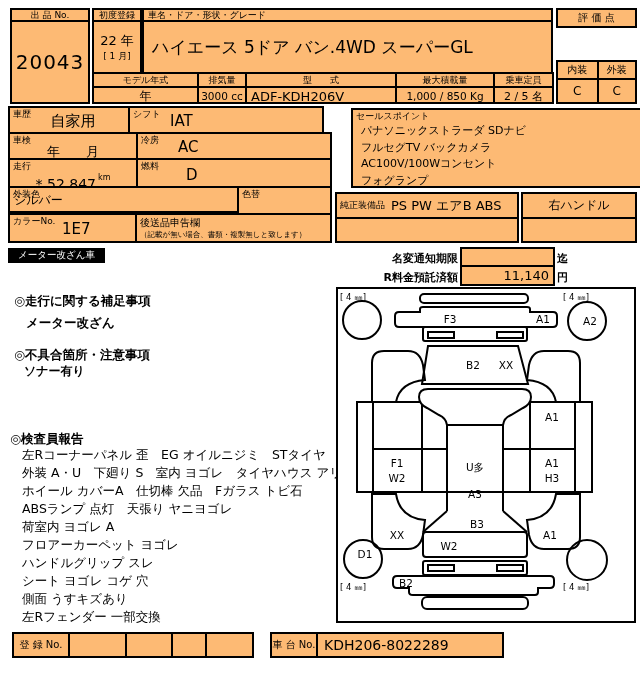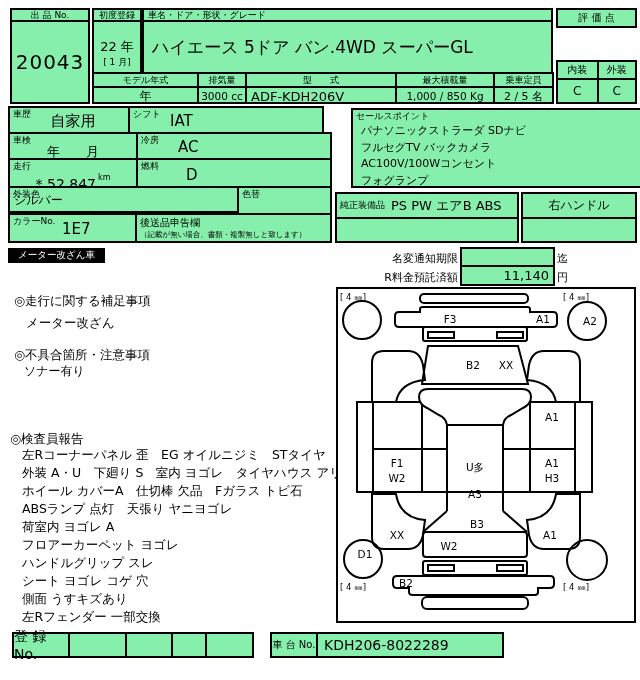--- a/index.html
+++ b/index.html
@@ -1,36 +1,36 @@
 <!DOCTYPE html>
 <html><head>
 <meta charset="utf-8">
 <style>
   * { margin:0; padding:0; box-sizing:border-box; }
   html,body { background:#fff; }
   body { font-family:"DejaVu Sans","Liberation Sans",sans-serif; color:#000; }
   .sheet { position:relative; width:640px; height:680px; background:#fff; overflow:hidden; }
-  .bx { position:absolute; border:2px solid #000; background:#86efac; }
+  .bx { position:absolute; border:2px solid #000; background:#fdba74; }
   .tag { position:absolute; top:1px; left:3px; font-size:9px; line-height:10px; white-space:nowrap; }
   .cc { display:flex; align-items:center; justify-content:center; width:100%; height:100%; white-space:nowrap; overflow:hidden; }
   .cl { display:flex; align-items:center; justify-content:flex-start; width:100%; height:100%; white-space:nowrap; overflow:hidden; }
-  .txt { position:absolute; white-space:nowrap; }
+  .txt { position:absolute; white-space:nowrap;font-weight:bold; }
   .hc .h { height:14px; border-bottom:2px solid #000; font-size:9px; line-height:12px; text-align:center; overflow:hidden; white-space:nowrap; }
   .hc .v { height:16px; display:flex; align-items:center; justify-content:center; font-size:12px; white-space:nowrap; overflow:hidden; }
   .g2 { display:grid; grid-template-columns:1fr 1fr; grid-template-rows:18px 1fr; width:100%; height:100%; }
   .g2 > div { display:flex; align-items:center; justify-content:center; font-size:10px; overflow:hidden; }
   .g2 .gh { border-bottom:2px solid #000; }
   .g2 .gr { border-left:2px solid #000; }
   .g2 .gv { font-size:12px; }
   .badge { position:absolute; left:8px; top:248px; width:97px; height:15px; background:#000; color:#fff;
            font-size:9.5px; display:flex; align-items:center; justify-content:center; white-space:nowrap; }
   .lines { position:absolute; top:13px; left:8px; font-size:11px; line-height:16.5px; white-space:nowrap; }
   .insp-lines { position:absolute; left:22px; top:446px; font-size:12.5px; line-height:18px; white-space:nowrap; }
   .regt { display:flex; width:100%; height:100%; }
-  .regt > div { border-right:2px solid #000; height:100%; display:flex; align-items:center; justify-content:center; font-size:14px; }
+  .regt > div { border-right:2px solid #000; height:100%; display:flex; align-items:center; justify-content:center; font-size:10px; }
   .regt > div:last-child { border-right:none; }
   svg text { font-family:"DejaVu Sans","Liberation Sans",sans-serif; font-size:10.5px; fill:#000; stroke:none; }
   svg text.sm { font-size:8.5px; }
   svg .ln { stroke:#000; stroke-width:2; fill:none; }
   svg .fw { stroke:#000; stroke-width:2; fill:#fff; }
 </style>
 </head>
 <body>
 
 <div class="sheet">
@@ -38,21 +38,21 @@
   <div class="bx" style="left:10px;top:8px;width:80px;height:14px">
     <div class="cc" style="font-size:9px">出 品 No.</div>
   </div>
   <div class="bx" style="left:10px;top:20px;width:80px;height:84px">
     <div class="cc" style="font-size:20px;letter-spacing:1px">20043</div>
   </div>
 
   <div class="bx" style="left:92px;top:8px;width:50px;height:14px">
     <div class="cc" style="font-size:9px">初度登録</div>
   </div>
-  <div class="bx" style="left:92px;top:20px;width:50px;height:66px">
+  <div class="bx" style="left:92px;top:20px;width:50px;height:54px">
     <div class="cc" style="flex-direction:column">
       <span style="font-size:13px">22 年</span>
       <span style="font-size:9px">[ 1 月]</span>
     </div>
   </div>
 
   <div class="bx" style="left:142px;top:8px;width:411px;height:14px">
     <div class="cl" style="font-size:9px;padding-left:4px">車名・ドア・形状・グレード</div>
   </div>
   <div class="bx" style="left:142px;top:20px;width:411px;height:54px">

